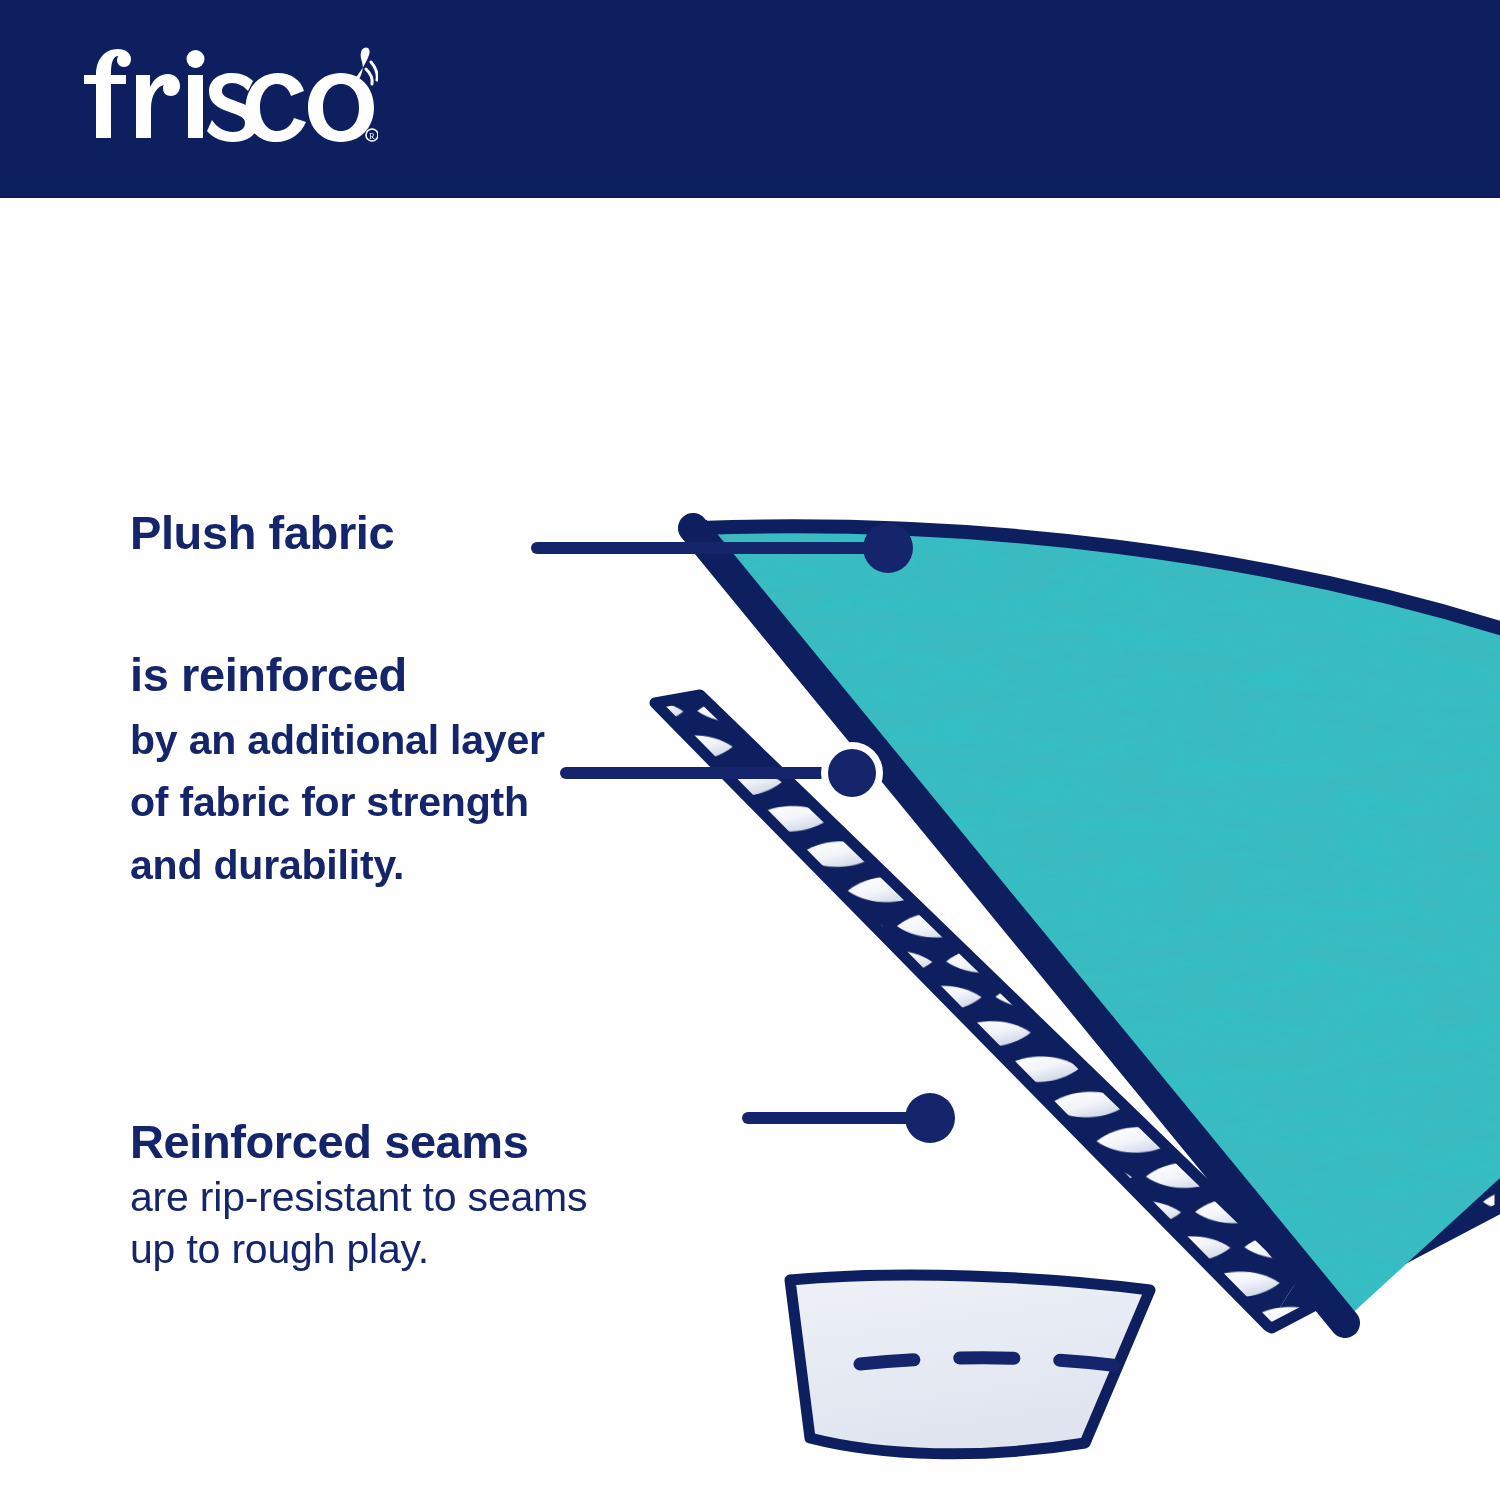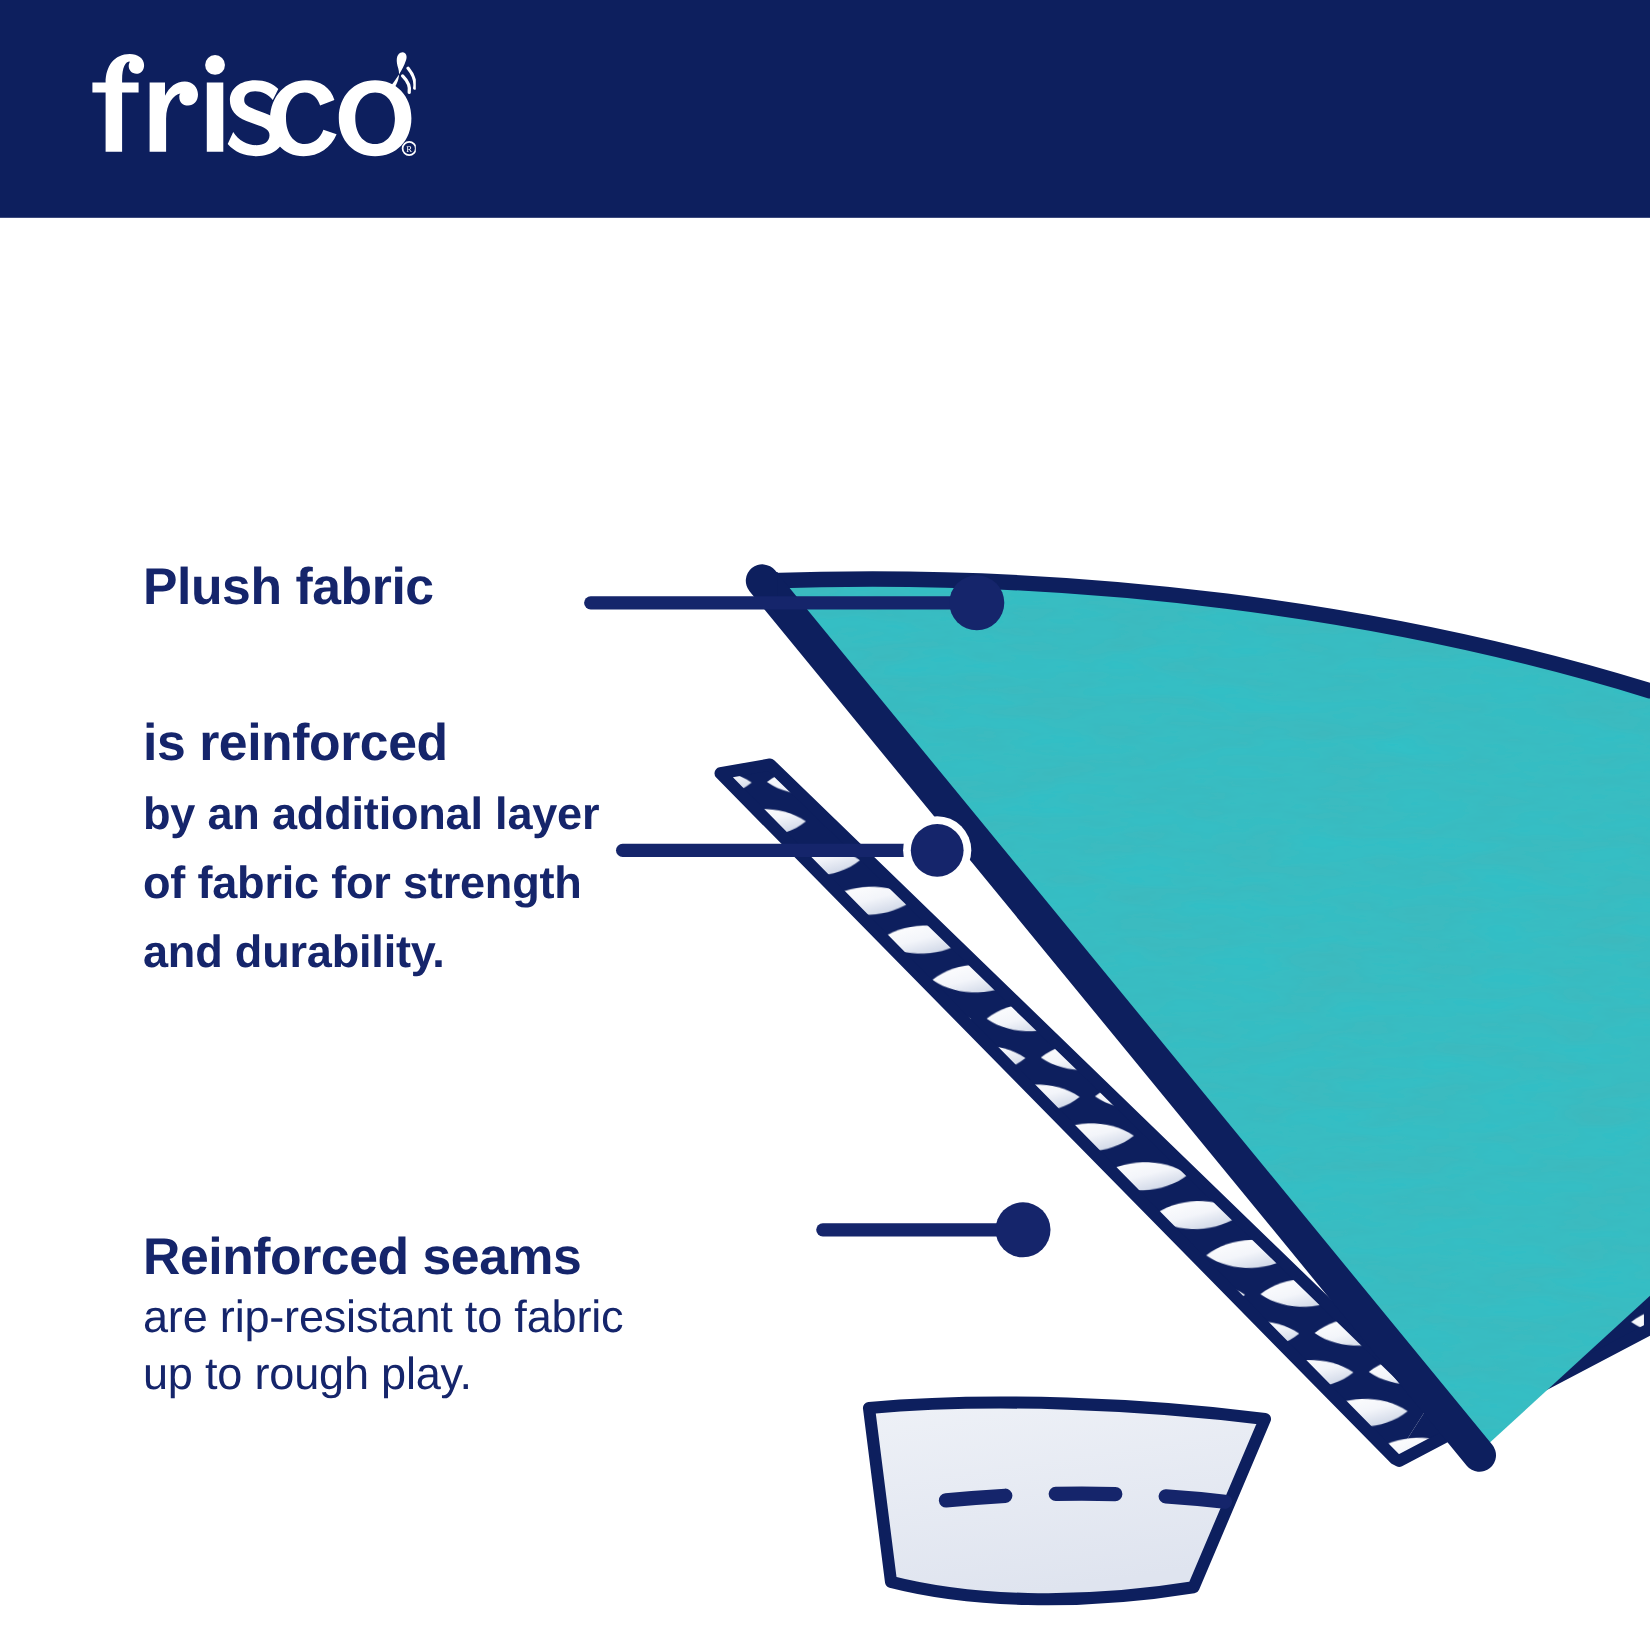--- a/index.html
+++ b/index.html
@@ -250,17 +250,17 @@
 
   <div class="label-block" id="label-plush-exterior">
     <div class="lbl-head">is reinforced</div>
     <div class="lbl-body">by an additional layer</div>
     <div class="lbl-body">of fabric for strength</div>
     <div class="lbl-body">and durability.</div>
   </div>
 
   <div class="label-block" id="label-reinforced-seams">
     <div class="lbl-head">Reinforced seams</div>
-    <div class="lbl-body">are rip-resistant to fabric</div>
+    <div class="lbl-body">are rip-resistant to seams</div>
     <div class="lbl-body">up to rough play.</div>
   </div>
 
 </div>
 
 </body></html>

